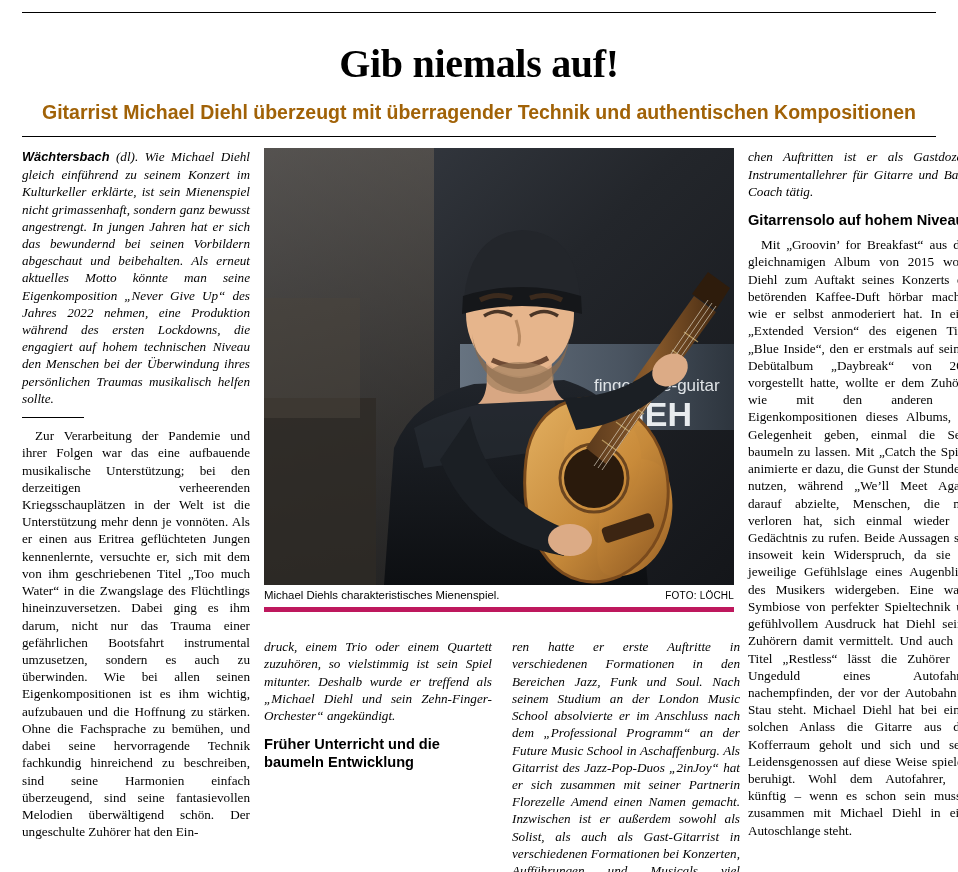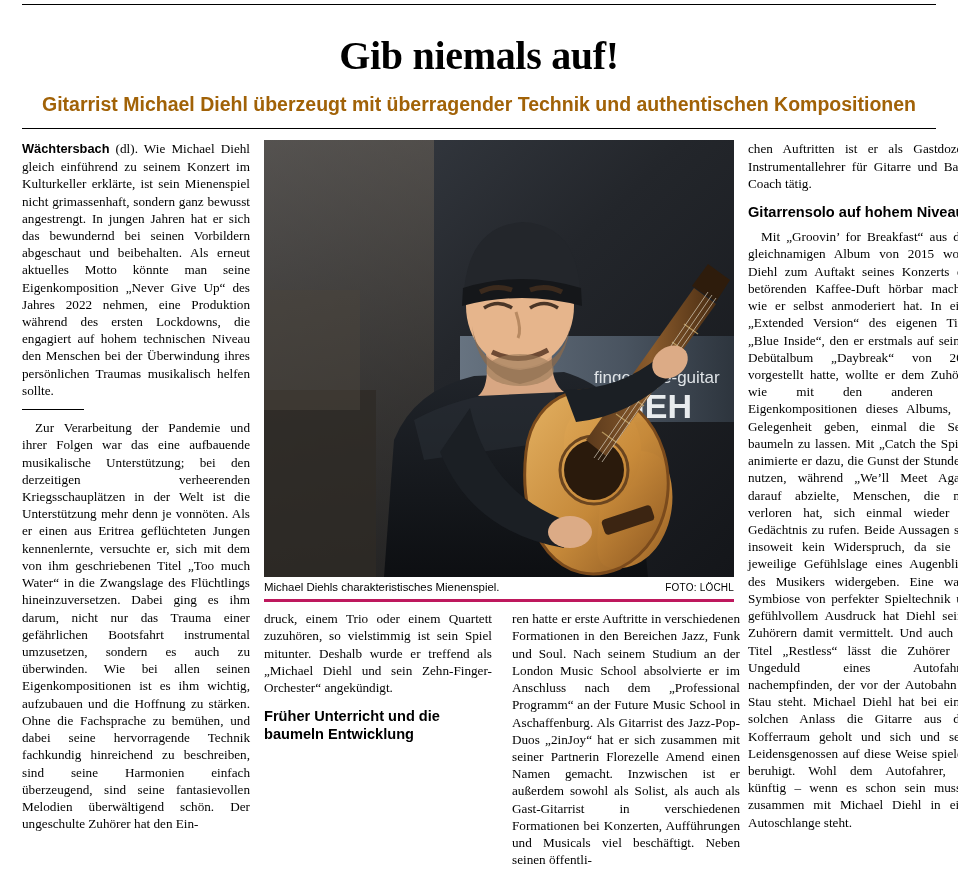--- a/index.html
+++ b/index.html
@@ -12,21 +12,21 @@
     height: 872px;
     font-family: "Liberation Serif", serif;
     color: #000000;
     overflow: hidden;
   }
   .page {
     position: relative;
     width: 958px;
     height: 872px;
     box-sizing: border-box;
-    padding: 4px 22px;
+    padding: 12px 22px;
   }
   .top-rule {
     border-top: 1px solid #000;
     margin: 0 0 0 0;
     height: 0;
   }
   .headline {
     text-align: center;
     font-family: "Liberation Serif", serif;
     font-weight: bold;
@@ -65,21 +65,21 @@
     hyphens: auto;
     -webkit-hyphens: auto;
   }
   .col + .col { margin-left: 14px; }
 
   
   .col p {
     margin: 0;
     text-indent: 13px;
   }
-  .col p.noindent { text-indent: 0; }
+  .col p.noindent { text-indent: 0; font-style: italic; }
 
   .lead-name {
     font-family: "Liberation Sans", sans-serif;
     font-weight: bold;
     font-size: 12.8px;
   }
 
   .short-rule {
     border-top: 1px solid #000;
     width: 62px;
@@ -109,23 +109,23 @@
     overflow: hidden;
     background: #2b2f36;
   }
   .caption {
     display: flex;
     justify-content: space-between;
     align-items: baseline;
     font-family: "Liberation Sans", sans-serif;
     font-size: 11.4px;
     padding-top: 3px;
-    border-bottom: 3px solid #be185d;
+    border-bottom: 5px solid #be185d;
     padding-bottom: 4px;
-    margin-bottom: 8px;
+    margin-bottom: 26px;
   }
   .caption .credit {
     font-size: 10px;
     letter-spacing: 0.2px;
     white-space: nowrap;
     padding-left: 8px;
   }
 
   .mid-wide {
     width: 470px;

